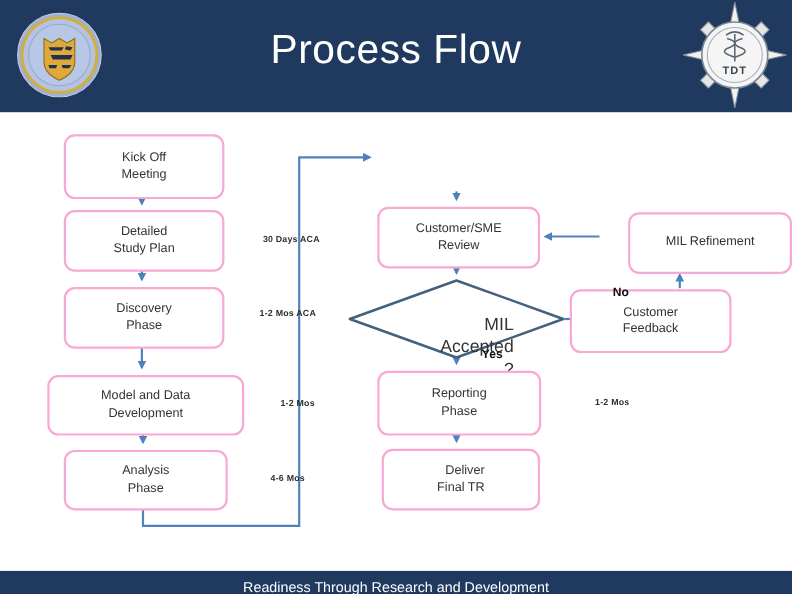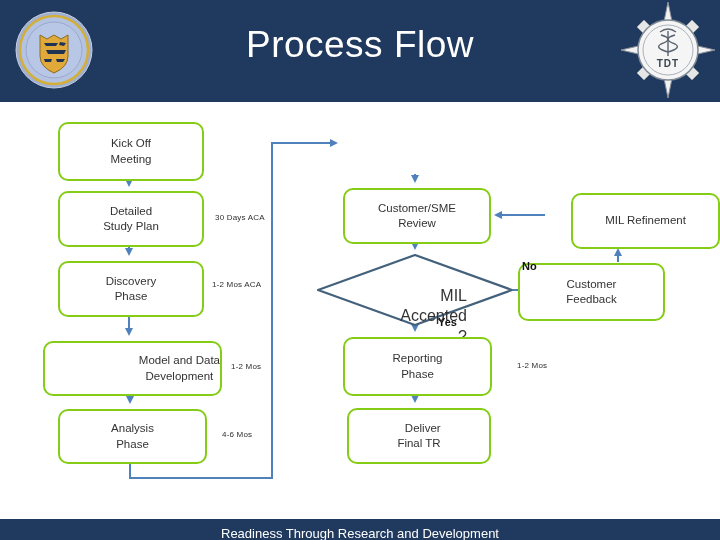--- a/index.html
+++ b/index.html
@@ -16,34 +16,35 @@
     text-align:center; color:#ffffff; font-size:37px; font-weight:400;
     letter-spacing:0.5px;
   }
   .logo { position:absolute; }
   .connector-layer {
     position:absolute; left:0; top:0; width:720px; height:540px;
     pointer-events:none;
   }
   .box {
     position:absolute; background:#ffffff;
-    border:2px solid #84cc16; border-radius:10px;
+    border:2px solid #f9a8d4; border-radius:10px;
     display:flex; align-items:center; justify-content:center;
     text-align:center; color:#333333;
     font-size:11.5px; line-height:1.32; white-space:pre-line;
   }
   .diamond-label {
     position:absolute; left:363px; top:266px; width:104px;
     text-align:right; color:#333333; font-size:16px; line-height:1.28;
     white-space:pre-line;
     margin-top:20px;
   }
   .duration {
-    position:absolute; font-size:8px; font-weight:400; color:#2e2e2e;
+    position:absolute; font-size:8px; font-weight:700; color:#2e2e2e;
     letter-spacing:0.2px;
+    margin-left:24px;
   }
   .decision-word {
     position:absolute; font-size:11px; font-weight:700; color:#111111;
   }
   .footer-band {
     position:absolute; left:0; top:519px; width:720px; height:29px;
     background:#1f3a5e;
   }
   .footer-motto {
     width:100%; text-align:center; color:#ffffff;
@@ -115,21 +116,21 @@
 Meeting</span>
   </div>
   <div class="box" style="left:58px; top:191px; width:142px; height:52px;">
     <span>Detailed
 Study Plan</span>
   </div>
   <div class="box" style="left:58px; top:261px; width:142px; height:52px;">
     <span>Discovery
 Phase</span>
   </div>
-  <div class="box" style="left:43px; top:341px; width:175px; height:51px;justify-content:flex-end;">
+  <div class="box" style="left:43px; top:341px; width:175px; height:51px;">
     <span>Model and Data
 Development</span>
   </div>
   <div class="box" style="left:58px; top:409px; width:145px; height:51px;">
     <span>Analysis
 Phase</span>
   </div>
 
   <div class="box" style="left:343px; top:188px; width:144px; height:52px;">
     <span>Customer/SME
@@ -154,20 +155,20 @@
     <span>Customer
 Feedback</span>
   </div>
 
   <div class="duration" style="left:215px; top:213px;">30 Days ACA</div>
   <div class="duration" style="left:212px; top:280px;">1-2 Mos ACA</div>
   <div class="duration" style="left:231px; top:362px;">1-2 Mos</div>
   <div class="duration" style="left:222px; top:430px;">4-6 Mos</div>
   <div class="duration" style="left:517px; top:361px;">1-2 Mos</div>
 
-  <div class="decision-word" style="left:486px; top:260px;padding-left:36px;">No</div>
+  <div class="decision-word" style="left:521px; top:260px;padding-left:36px;">No</div>
   <div class="decision-word" style="left:438px; top:316px;">Yes</div>
 
   <div class="footer-band">
     <div class="footer-motto">Readiness Through Research and Development</div>
   </div>
 
 </div>
 
 </body></html>

